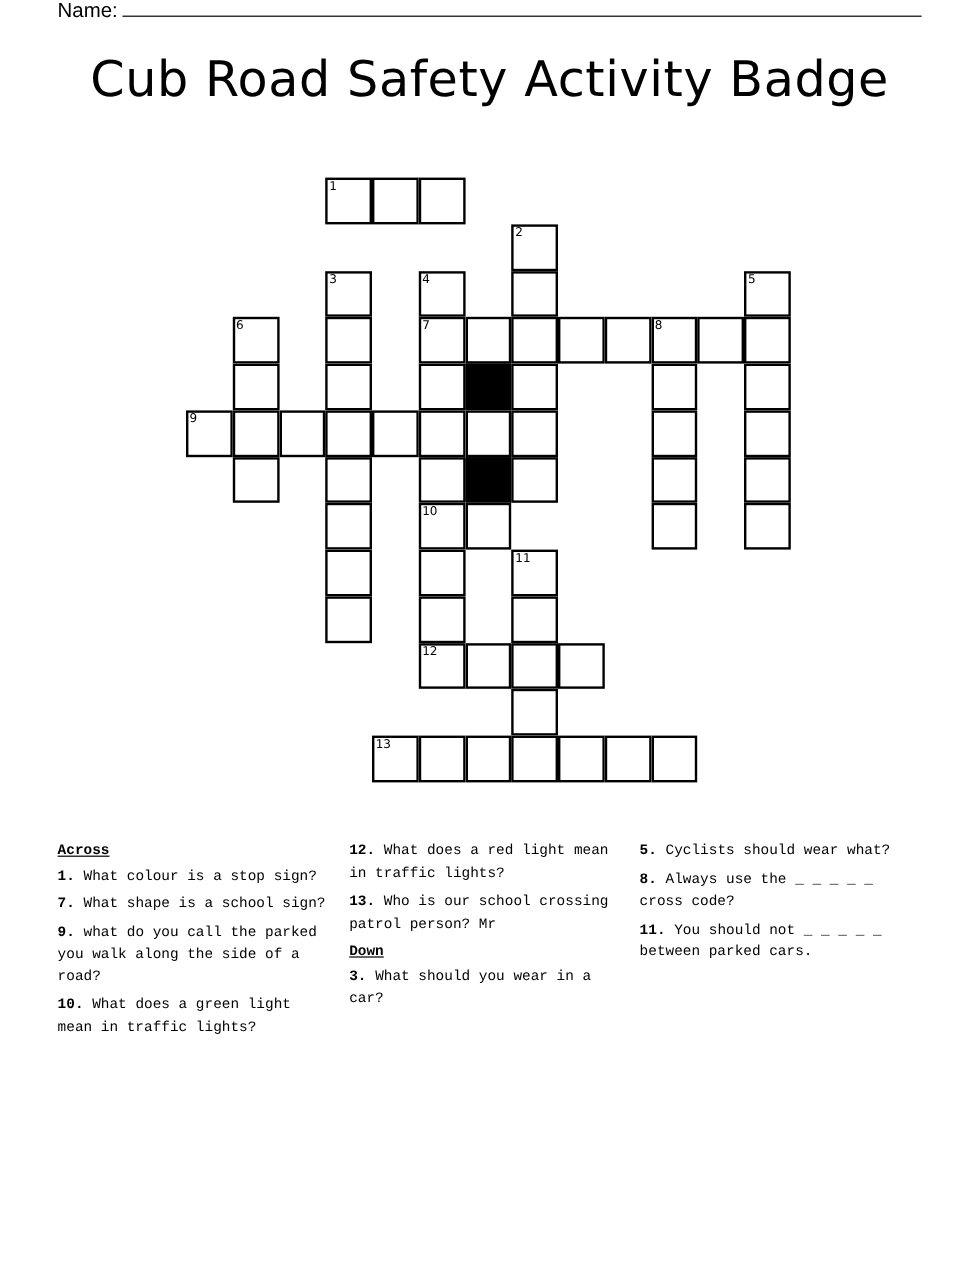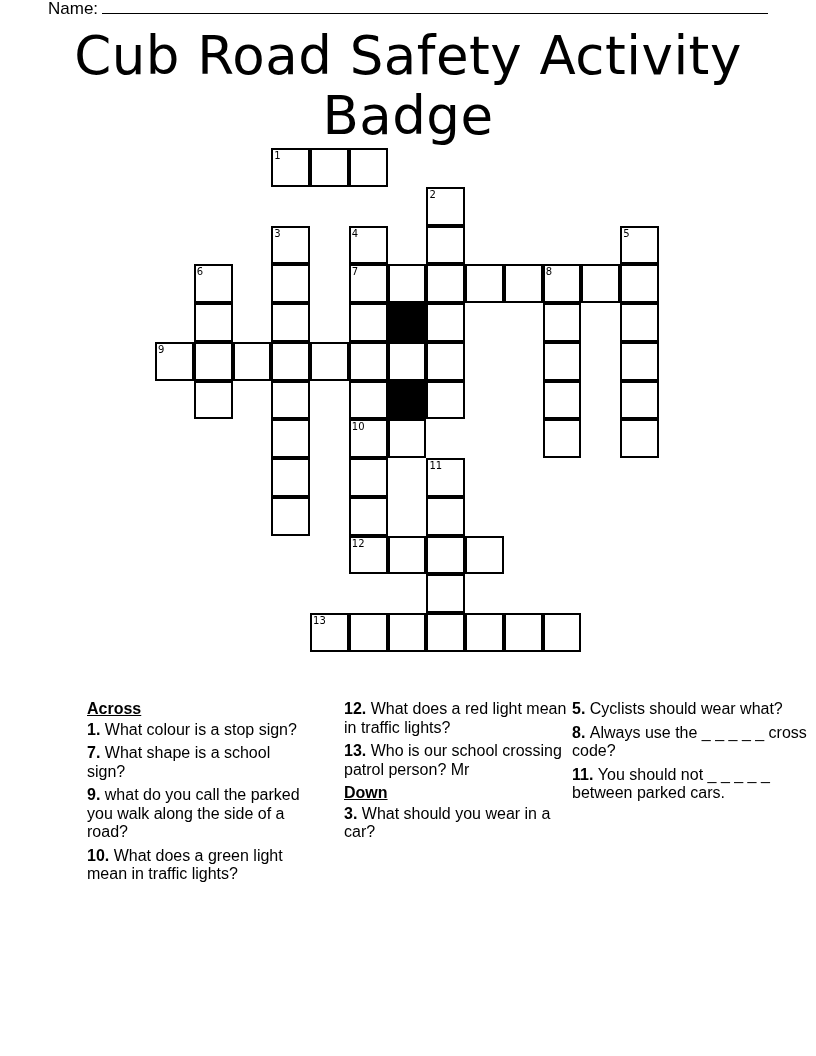--- a/index.html
+++ b/index.html
@@ -27,25 +27,25 @@
       display: inline-block;
       width: 666px;
       border-bottom: 1px solid #000;
       height: 15px;
       vertical-align: baseline;
       margin-left: 4px;
     }
     .title {
       position: absolute;
       left: 0;
-      top: 26px;
+      top: 36px;
       width: 816px;
       text-align: center;
       font-family: "DejaVu Sans", sans-serif;
-      font-size: 53px;
+      font-size: 41px;
       letter-spacing: 0.5px;
       line-height: 60px;
       font-weight: normal;
       margin: 0;
     }
     .grid {
       position: absolute;
       left: 0;
       top: 0;
       width: 816px;
@@ -68,38 +68,37 @@
       position: absolute;
       left: 1px;
       top: 0px;
       font-family: "DejaVu Sans", sans-serif;
       font-size: 10px;
       line-height: 11px;
     }
     .clues {
       position: absolute;
       top: 700px;
-      font-family: Liberation Sans, sans-serif;
-      font-size: 16px;
+      font-family: Liberation Mono, monospace;
+      font-size: 12px;
       line-height: 18.5px;
-      margin-left: 39px;
     }
     .clues .heading {
       font-weight: bold;
       text-decoration: underline;
       margin-bottom: 2px;
     }
     .clue {
       margin-bottom: 5px;
     }
     .clue .cn {
       font-weight: bold;
     }
     .col1 { left: 48px; width: 225px; }
-    .col2 { left: 305px; width: 235px; }
+    .col2 { left: 291px; width: 235px; }
     .col3 { left: 533px; width: 235px; }
   </style>
 </head>
 <body>
 
 <div class="name-line">
   <span>Name:</span><span class="line"></span>
 </div>
 
 <h1 class="title">Cub Road Safety Activity Badge</h1>

